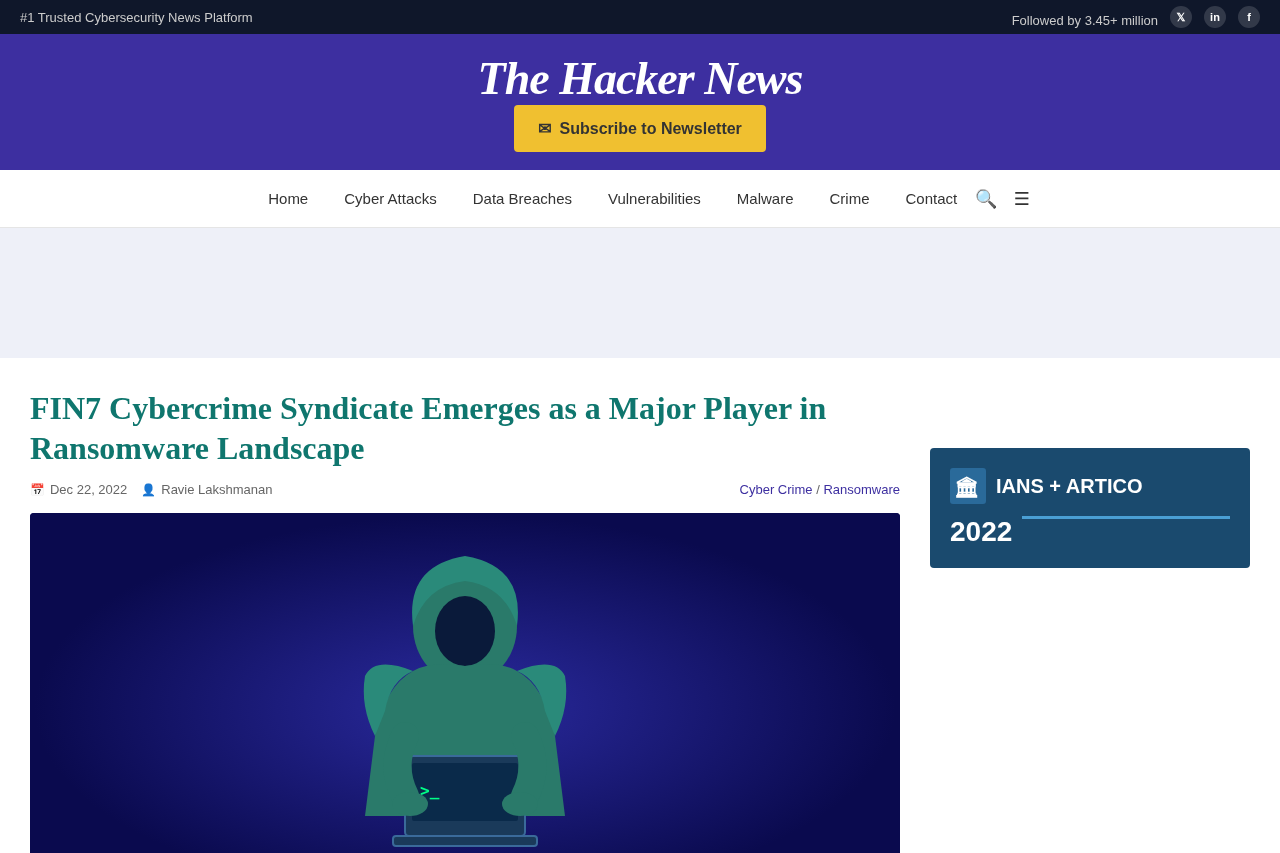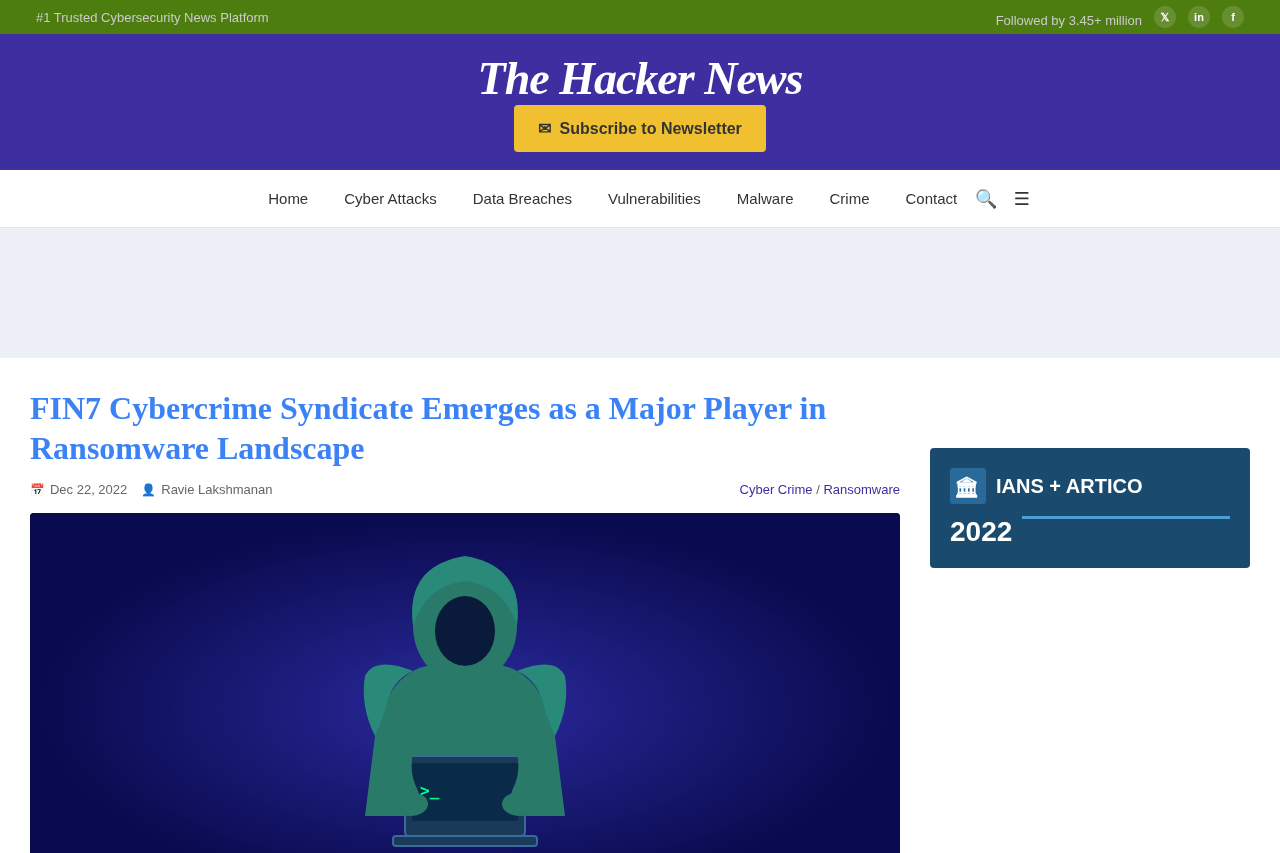--- a/index.html
+++ b/index.html
@@ -1,23 +1,23 @@
 <!DOCTYPE html>
 <html><head>
   <meta charset="utf-8">
   <style>
     * { margin: 0; padding: 0; box-sizing: border-box; }
     body { font-family: Arial, sans-serif; background: #fff; }
 
     
     .top-bar {
-      background: #4d7c0f;
+      background: #0f172a;
       color: #ccc;
       font-size: 13px;
-      padding: 6px 36px;
+      padding: 6px 20px;
       display: flex;
       justify-content: space-between;
       align-items: center;
     }
     .top-bar-right { display: flex; align-items: flex-end; gap: 12px; color: #ccc; }
     .social-icon {
       width: 22px; height: 22px;
       border-radius: 50%;
       background: rgba(255,255,255,0.15);
       display: inline-flex; align-items: center; justify-content: center;
@@ -113,21 +113,21 @@
     }
     .sidebar {
       width: 320px;
       flex-shrink: 0;
     }
 
     
     .article-title {
       font-size: 32px;
       font-weight: 900;
-      color: #3b82f6;
+      color: #0f766e;
       line-height: 1.25;
       margin-bottom: 14px;
       font-family: Georgia, serif;
     }
     .article-meta {
       display: flex;
       justify-content: space-between;
       align-items: center;
       margin-bottom: 16px;
       font-size: 13px;

